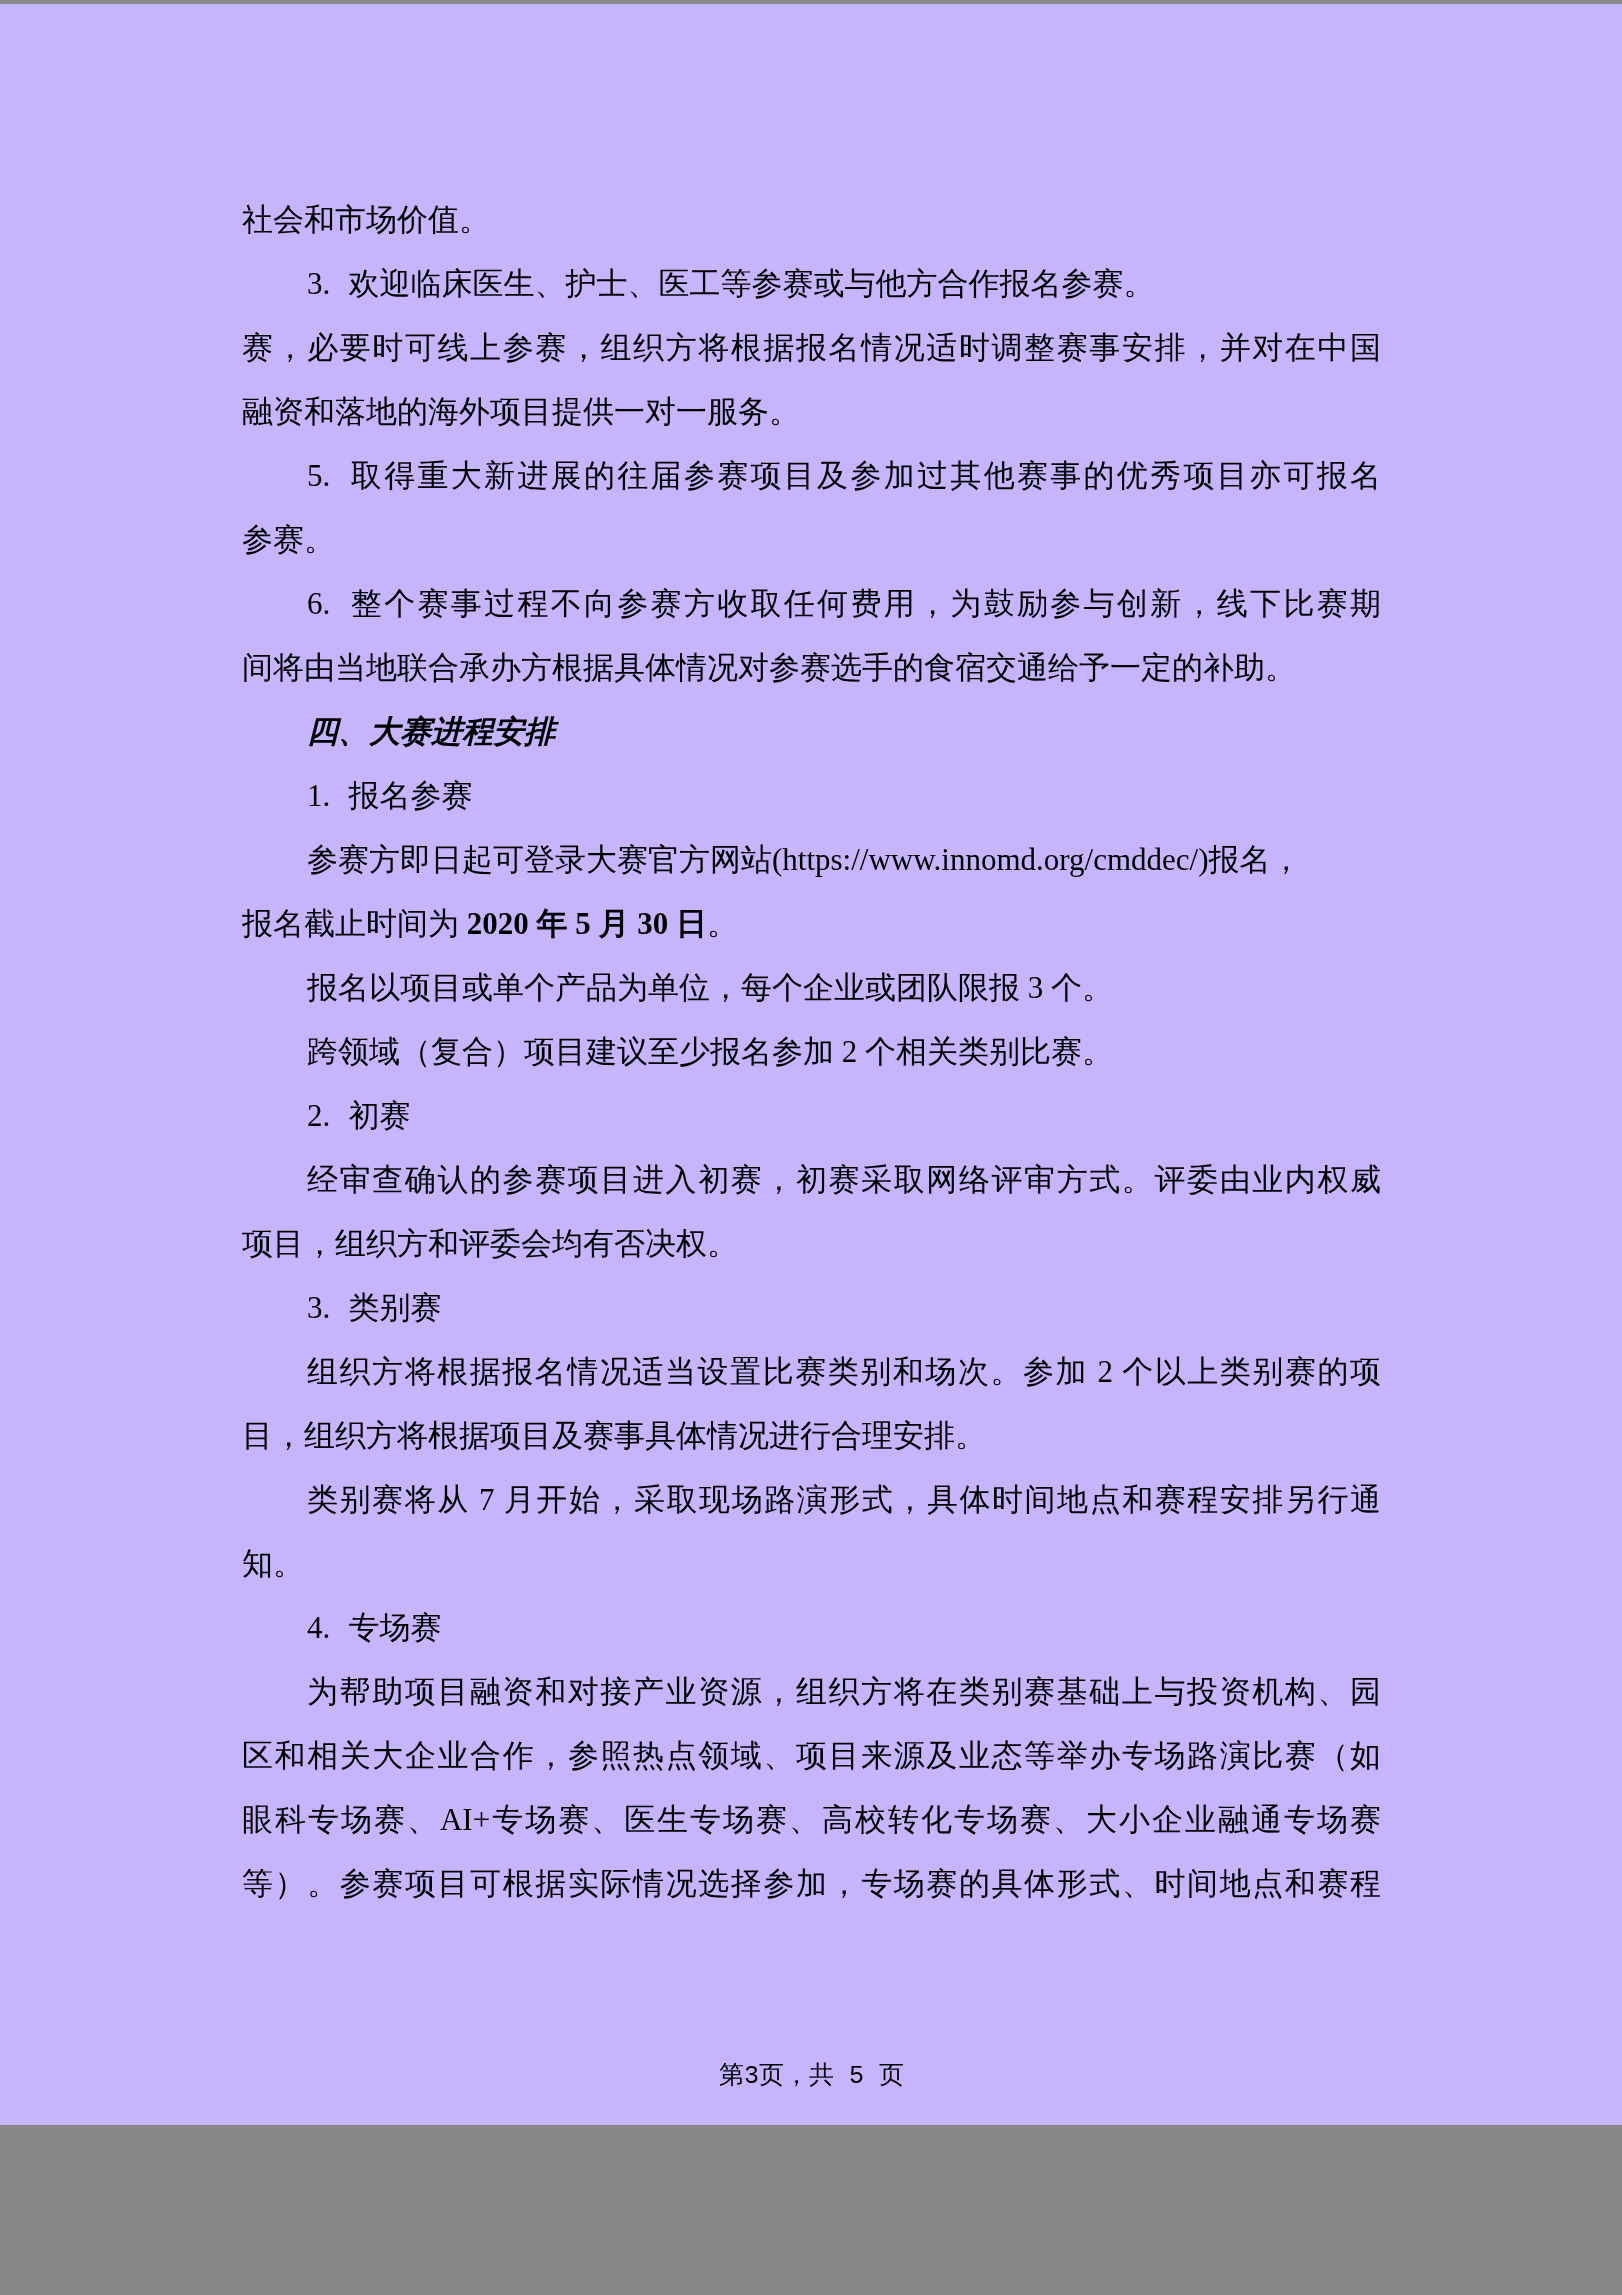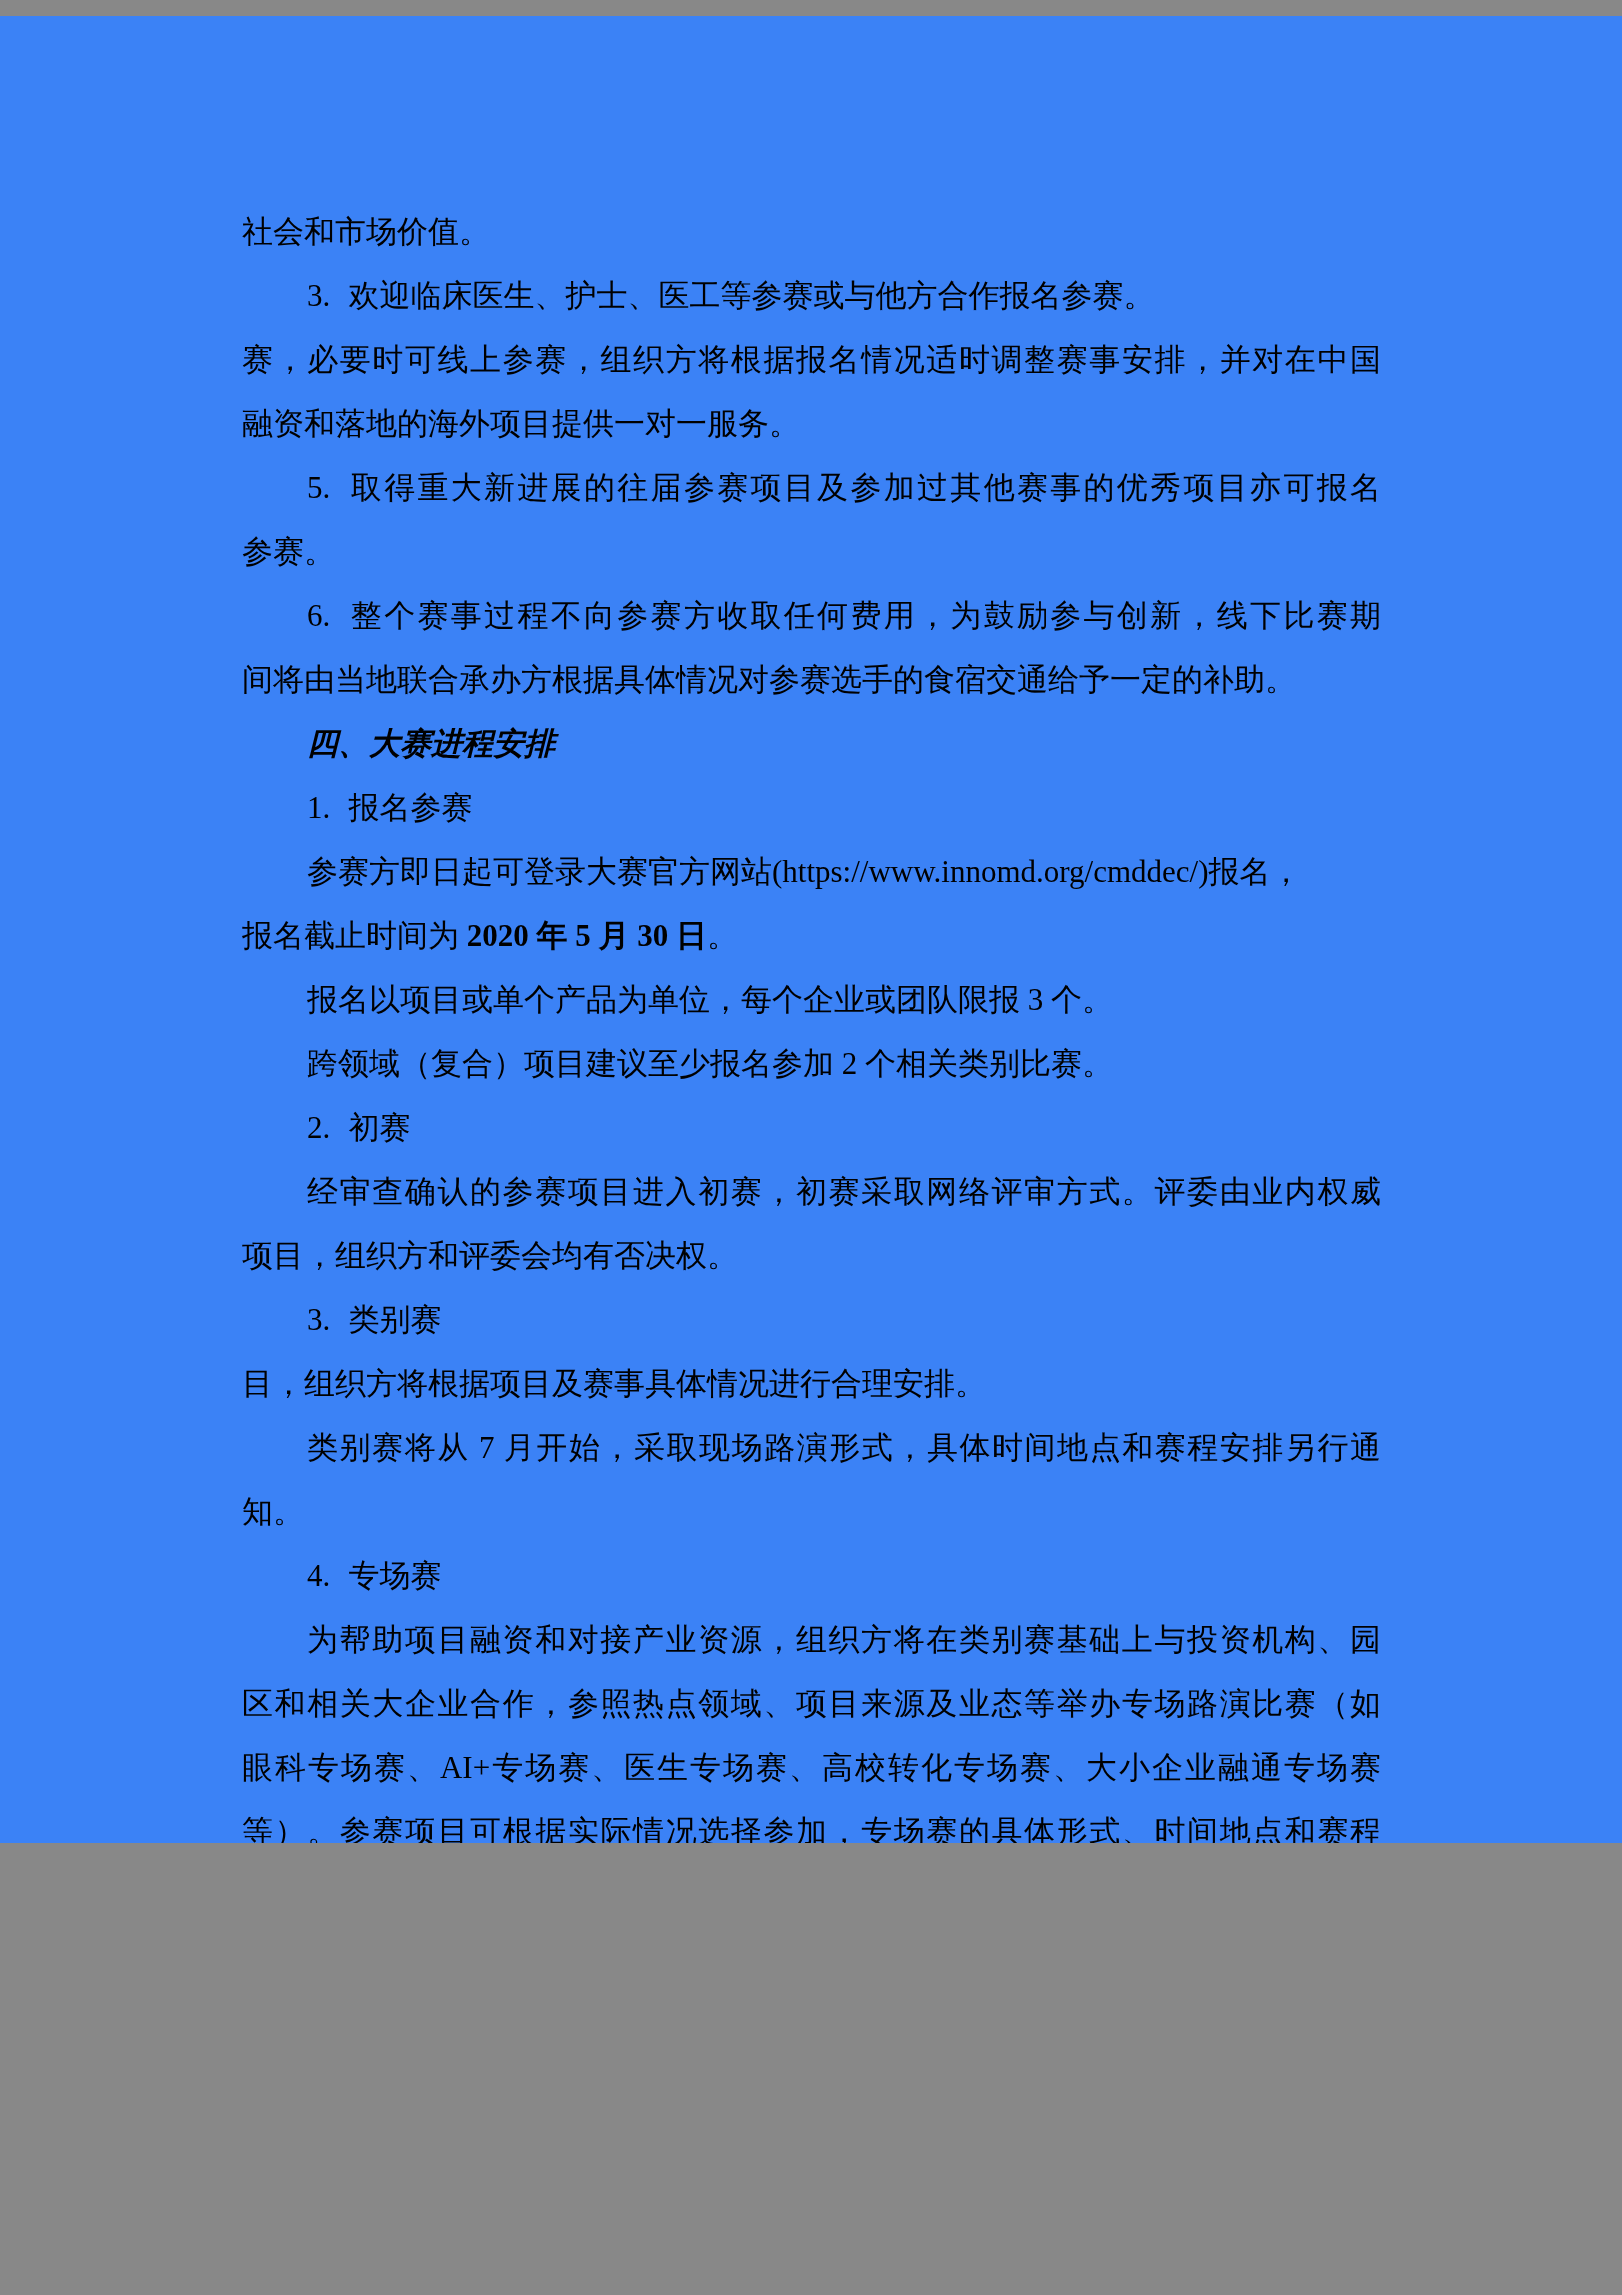--- a/index.html
+++ b/index.html
@@ -1,21 +1,21 @@
 <!DOCTYPE html>
 <html lang="zh" style="font-size:10.5px"><head>
 <meta charset="utf-8">
 <style>
   html, body { margin: 0; padding: 0; background: #888; }
   .page {
     position: relative;
     width: 1623px;
-    height: 1827px;
-    margin: 16px auto;
-    background: #3b82f6;
+    height: 2121px;
+    margin: 4px auto;
+    background: #c4b5fd;
     color: #000000;
     font-family: "Liberation Serif", "DejaVu Serif", serif;
     overflow: hidden;
   }
   .content {
     position: absolute;
     left: 242px;
     right: 242px;
     top: 184px;
     font-size: 31px;
@@ -62,20 +62,21 @@
       <div class="line indent heading"><span class="seg-bold">四、大赛进程安排</span></div>
       <div class="line indent"><span class="num">1.</span><span>报名参赛</span></div>
       <div class="line indent"><span>参赛方即日起可登录大赛官方网站(https://www.innomd.org/cmddec/)报名，</span></div>
       <div class="line"><span>报名截止时间为 </span><span class="seg-bold">2020 年 5 月 30 日</span><span>。</span></div>
       <div class="line indent"><span>报名以项目或单个产品为单位，每个企业或团队限报 3 个。</span></div>
       <div class="line indent"><span>跨领域（复合）项目建议至少报名参加 2 个相关类别比赛。</span></div>
       <div class="line indent"><span class="num">2.</span><span>初赛</span></div>
       <div class="line indent fill"><span>经审查确认的参赛项目进入初赛，初赛采取网络评审方式。评委由业内权威</span></div>
       <div class="line"><span>项目，组织方和评委会均有否决权。</span></div>
       <div class="line indent"><span class="num">3.</span><span>类别赛</span></div>
+      <div class="line indent fill"><span>组织方将根据报名情况适当设置比赛类别和场次。参加 2 个以上类别赛的项</span></div>
       <div class="line"><span>目，组织方将根据项目及赛事具体情况进行合理安排。</span></div>
       <div class="line indent fill"><span>类别赛将从 7 月开始，采取现场路演形式，具体时间地点和赛程安排另行通</span></div>
       <div class="line"><span>知。</span></div>
       <div class="line indent"><span class="num">4.</span><span>专场赛</span></div>
       <div class="line indent fill"><span>为帮助项目融资和对接产业资源，组织方将在类别赛基础上与投资机构、园</span></div>
       <div class="line fill"><span>区和相关大企业合作，参照热点领域、项目来源及业态等举办专场路演比赛（如</span></div>
       <div class="line fill"><span>眼科专场赛、AI+专场赛、医生专场赛、高校转化专场赛、大小企业融通专场赛</span></div>
       <div class="line fill"><span>等）。参赛项目可根据实际情况选择参加，专场赛的具体形式、时间地点和赛程</span></div>
     </div>
   <div class="footer">

